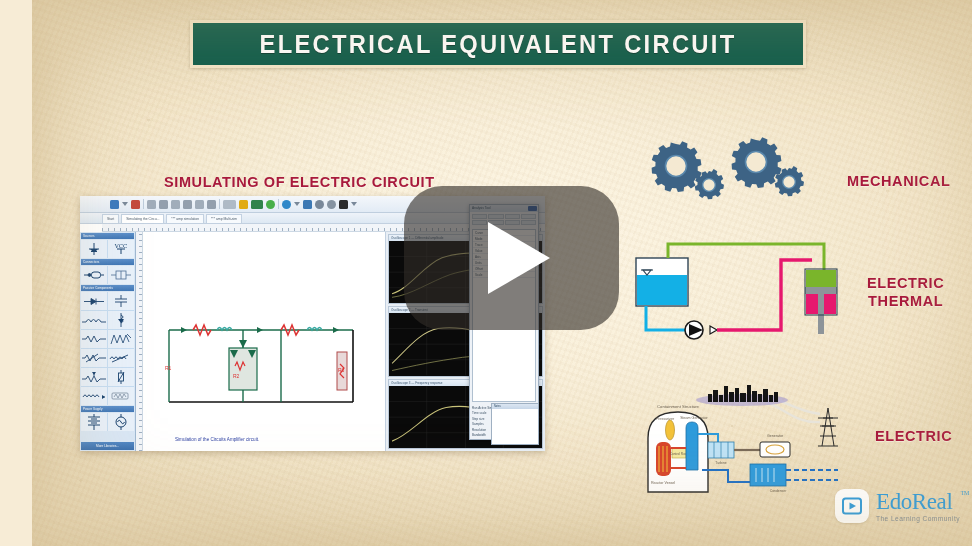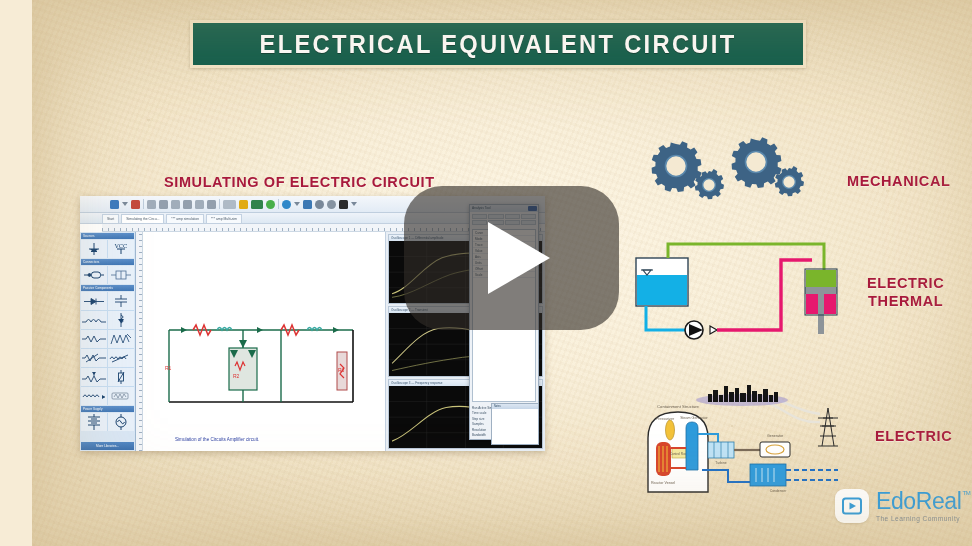--- a/index.html
+++ b/index.html
@@ -242,21 +242,21 @@
   #logo-mark {
     width: 34px; height: 34px; border-radius: 9px;
     background: #ffffff;
     display: flex; align-items: center; justify-content: center;
     box-shadow: 0 1px 2px rgba(120,100,70,.22);
   }
   #logo-words { display: flex; flex-direction: column; line-height: 1; }
   #logo-name {
     font-size: 23px; color: #2e9bdc; font-weight: normal;
     letter-spacing: -.4px;
-    font-family: Liberation Sans, sans-serif;
+    font-family: Liberation Serif, serif;
     position: relative;
   }
   #logo-tm {
     font-size: 6px; color: #2e9bdc; position: absolute; top: 0; right: -9px;
   }
   #logo-tag {
     font-size: 6.6px; color: #7d8a95; letter-spacing: .45px; margin-top: 3px;
   }
 </style>
 </head>

